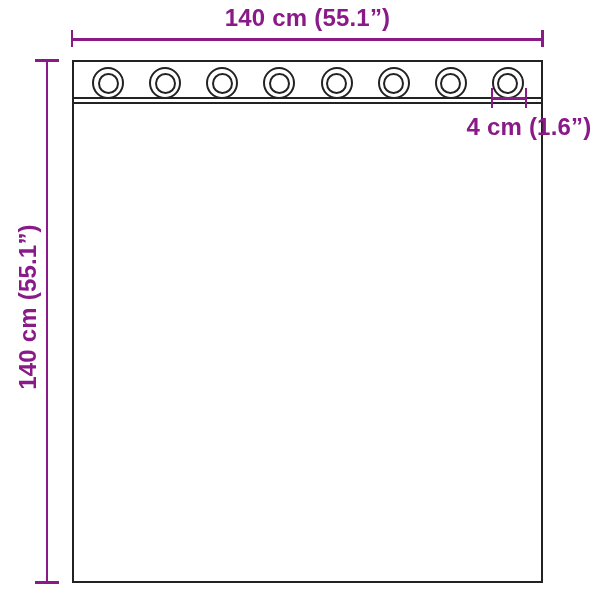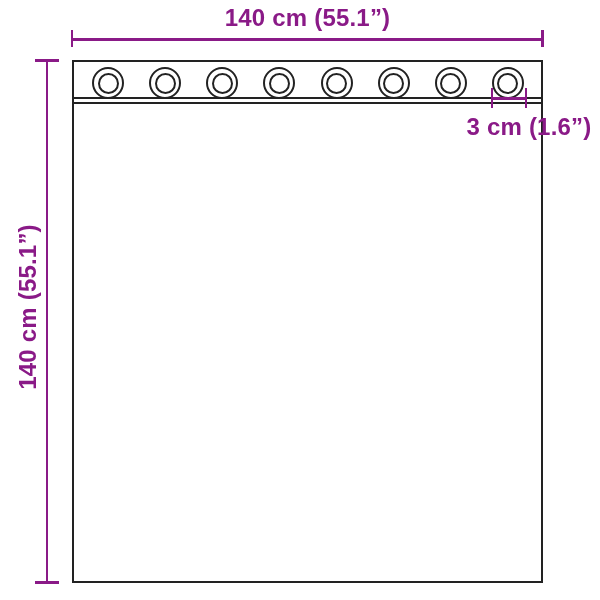--- a/index.html
+++ b/index.html
@@ -130,15 +130,15 @@
   <div class="dim-label label-width">140 cm (55.1”)</div>
 
   <div class="dim dim-height-line"></div>
   <div class="dim dim-height-cap-t"></div>
   <div class="dim dim-height-cap-b"></div>
   <div class="dim-label label-height">140 cm (55.1”)</div>
 
   <div class="dim dim-bracket-line"></div>
   <div class="dim dim-bracket-tick-l"></div>
   <div class="dim dim-bracket-tick-r"></div>
-  <div class="dim-label label-spacing">3 cm (1.6”)</div>
+  <div class="dim-label label-spacing">4 cm (1.6”)</div>
 
 </div>
 
 </body></html>

